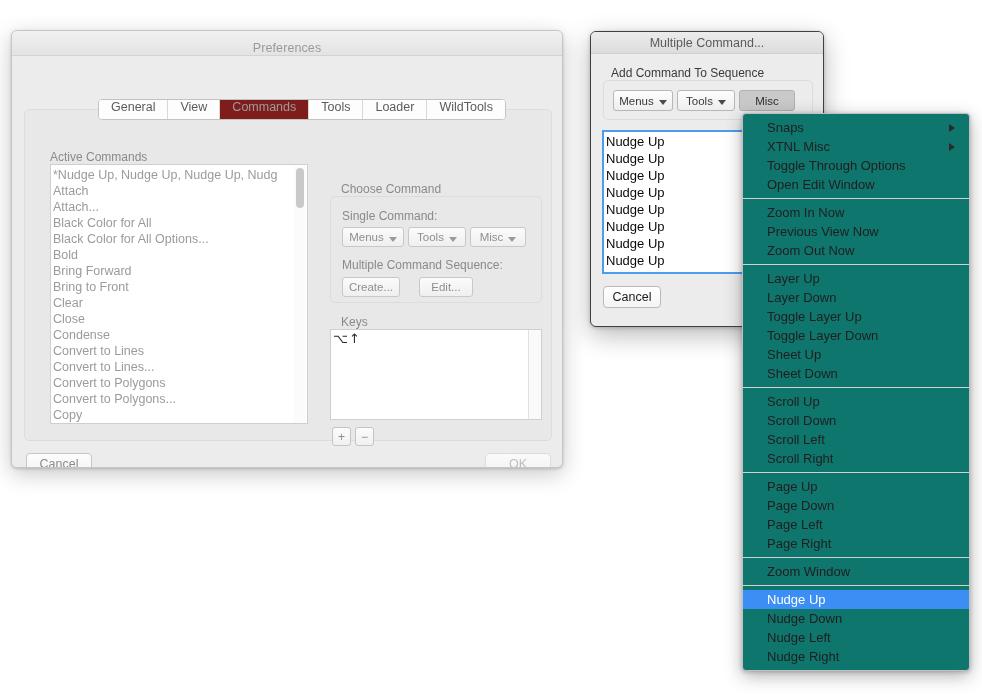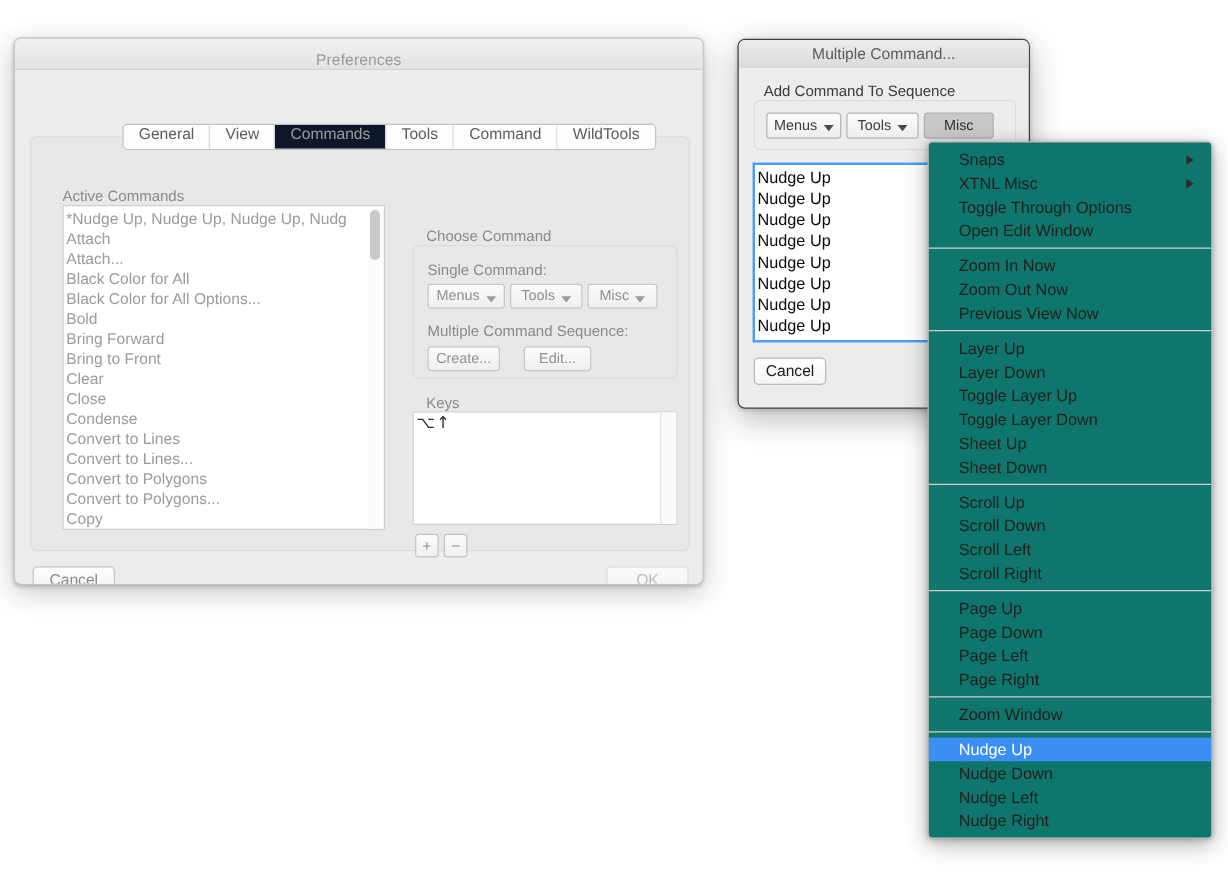--- a/index.html
+++ b/index.html
@@ -72,21 +72,21 @@
     align-items: flex-start;
     padding: 0 12px;
     font-size: 12.5px;
     color: #5c5c5c;
     background: #fdfdfd;
     border-right: 1px solid #d8d8d8;
     cursor: default;
   }
   .tab:last-child { border-right: none; }
   .tab.selected {
-    background: #0f172a;
+    background: #7f1d1d;
     color: #9c9c9c;
   }
 
   
   #panel-box {
     position: absolute;
     left: 12px;
     top: 53px;
     width: 528px;
     height: 332px;
@@ -437,21 +437,21 @@
           <div class="tab">
             <span>View</span>
           </div>
           <div class="tab selected">
             <span>Commands</span>
           </div>
           <div class="tab">
             <span>Tools</span>
           </div>
           <div class="tab">
-            <span>Command</span>
+            <span>Loader</span>
           </div>
           <div class="tab">
             <span>WildTools</span>
           </div>
         </div>
 
       <div id="active-label">Active Commands</div>
       <div id="active-list">
         <div id="active-list-inner">
             <div class="cmd-row">*Nudge Up, Nudge Up, Nudge Up, Nudg</div>
@@ -550,22 +550,22 @@
     </div>
   </div>
 
   <div id="misc-menu">
       <div class="menu-item"><span>Snaps</span><span class="submenu-arrow"></span></div>
       <div class="menu-item"><span>XTNL Misc</span><span class="submenu-arrow"></span></div>
       <div class="menu-item"><span>Toggle Through Options</span></div>
       <div class="menu-item"><span>Open Edit Window</span></div>
       <div class="menu-sep"></div>
       <div class="menu-item"><span>Zoom In Now</span></div>
+      <div class="menu-item"><span>Previous View Now</span></div>
       <div class="menu-item"><span>Zoom Out Now</span></div>
-      <div class="menu-item"><span>Previous View Now</span></div>
       <div class="menu-sep"></div>
       <div class="menu-item"><span>Layer Up</span></div>
       <div class="menu-item"><span>Layer Down</span></div>
       <div class="menu-item"><span>Toggle Layer Up</span></div>
       <div class="menu-item"><span>Toggle Layer Down</span></div>
       <div class="menu-item"><span>Sheet Up</span></div>
       <div class="menu-item"><span>Sheet Down</span></div>
       <div class="menu-sep"></div>
       <div class="menu-item"><span>Scroll Up</span></div>
       <div class="menu-item"><span>Scroll Down</span></div>

